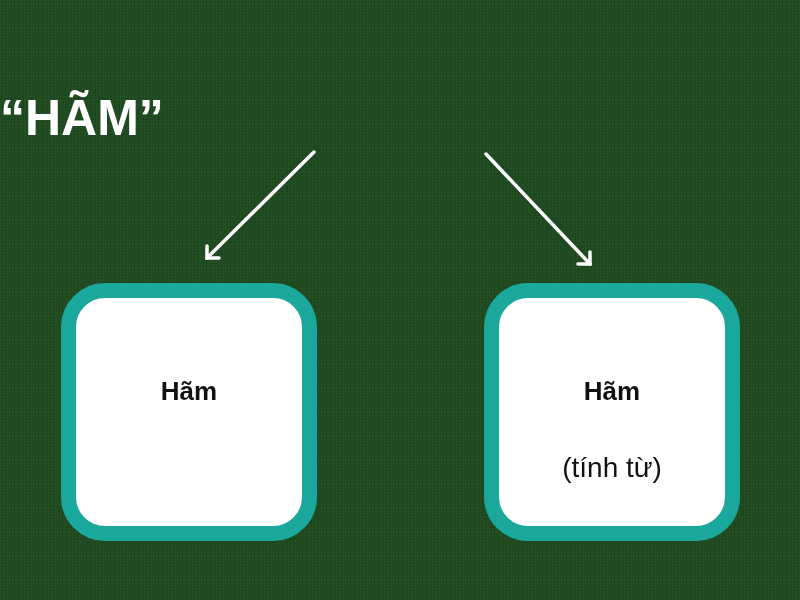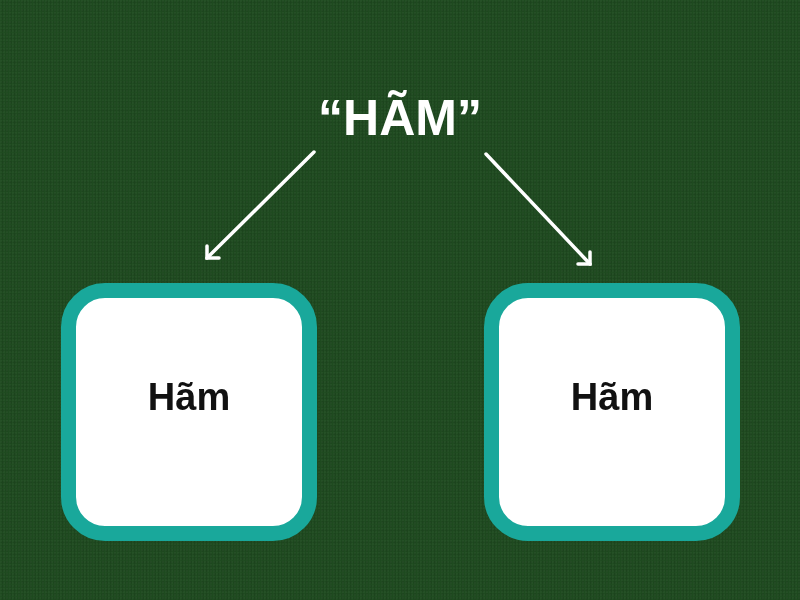--- a/index.html
+++ b/index.html
@@ -7,33 +7,33 @@
     width: 800px; height: 600px; overflow: hidden; position: relative;
     background-color: #1e4a1f;
     background-image:
       radial-gradient(circle at 20% 30%, rgba(255,255,255,0.03) 0 1px, transparent 2px),
       radial-gradient(circle at 70% 60%, rgba(0,0,0,0.08) 0 1px, transparent 2px);
     background-size: 3px 3px, 4px 4px;
     font-family: "Liberation Sans", sans-serif;
   }
   .title {
     position: absolute; left: 0; top: 88px; width: 800px;
-    text-align: center; color: #ffffff; font-weight: bold; font-size: 50px;
+    color: #ffffff; font-weight: bold; font-size: 50px;
     letter-spacing: 0px; line-height: 60px;
   }
   svg.arrows { position: absolute; left: 0; top: 0; }
   .box {
     position: absolute; top: 283px; width: 226px; height: 228px;
     border: 15px solid #19a89b; border-radius: 44px; background: #ffffff;
   }
   .box.left { left: 61px; }
   .box.right { left: 484px; }
   .box .word {
     position: absolute; left: 0; width: 100%; top: 78px; text-align: center;
-    font-weight: bold; font-size: 38px; color: #111111;
+    font-weight: bold; font-size: 26px; color: #111111;
   }
   .box .pos {
     position: absolute; left: 0; width: 100%; top: 154px; text-align: center;
     font-size: 28px; color: #111111;
   }
 </style>
 </head>
 <body>
 
 <div class="title">“HÃM”</div>
@@ -48,13 +48,14 @@
     <polyline points="578,264 590,264 590,252"></polyline>
   </g>
 </svg>
 
 <div class="box left">
   <div class="word">Hãm</div>
 </div>
 
 <div class="box right">
   <div class="word">Hãm</div>
+  <div class="pos">(tính từ)</div>
 </div>
 
 </body></html>

